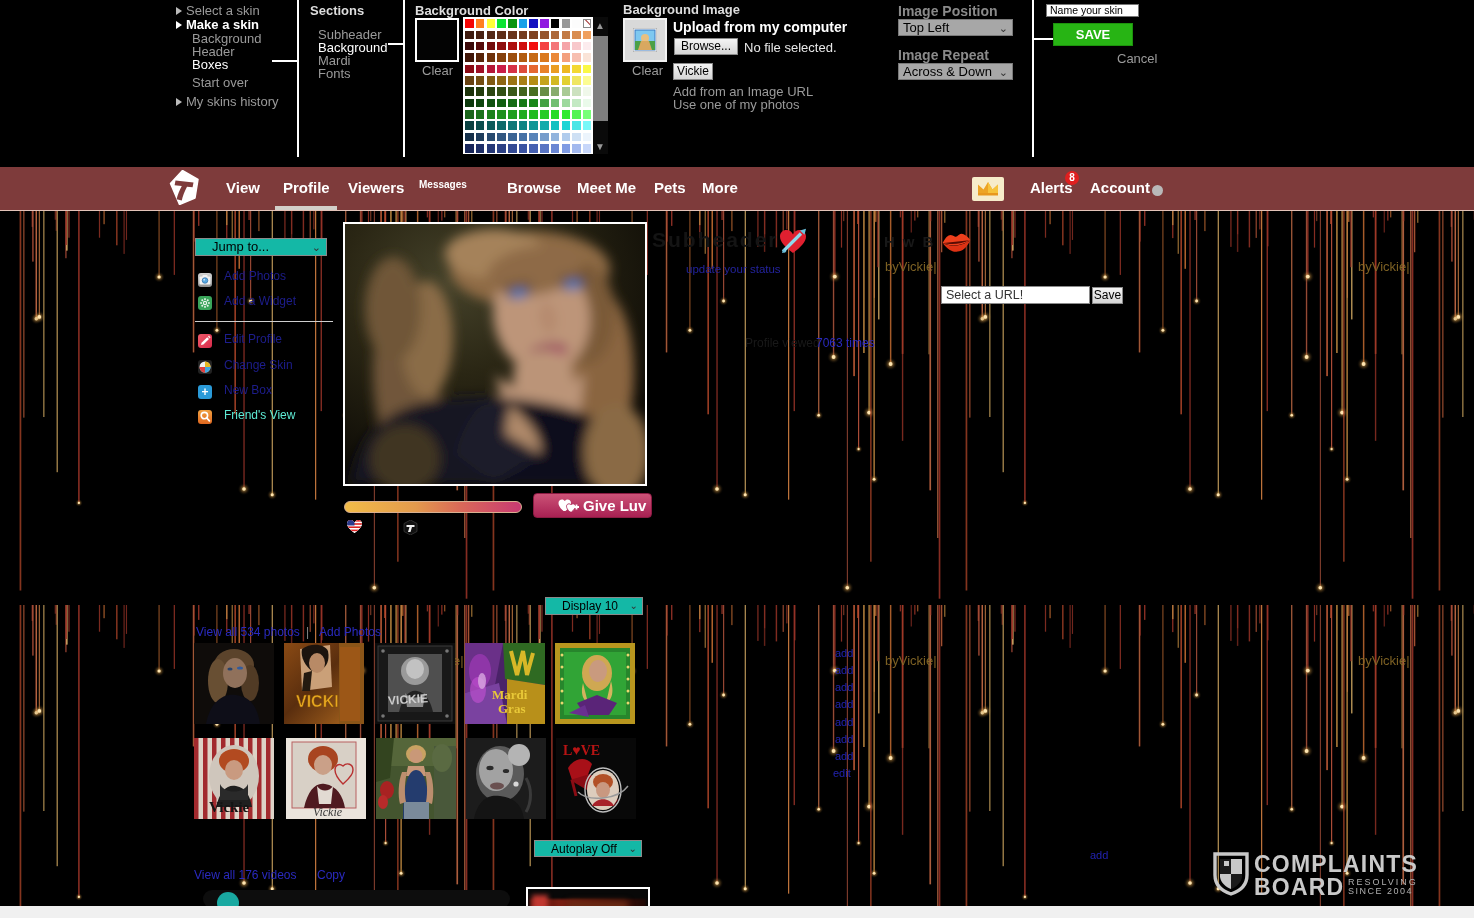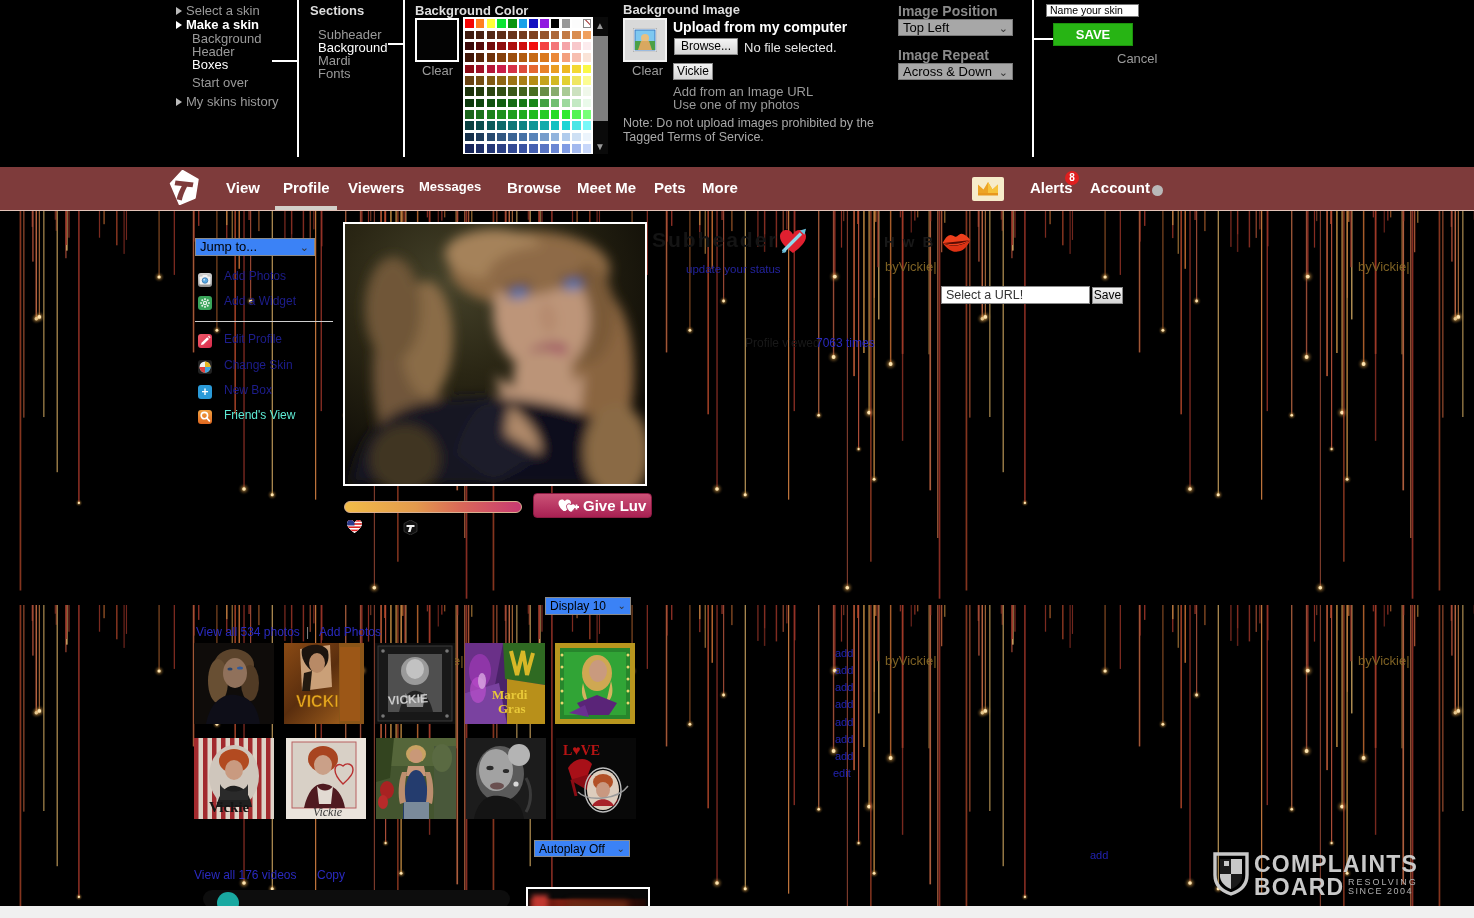--- a/index.html
+++ b/index.html
@@ -6,21 +6,21 @@
 body{width:1474px;height:918px;background:#000;font-family:"Liberation Sans",sans-serif;position:relative;overflow:hidden;}
 .abs{position:absolute;}
 .vline{position:absolute;width:2px;background:#fff;top:0;height:157px;}
 .hline{position:absolute;height:2px;background:#fff;}
 .gr{color:#9a9a9a;font-size:13px;}
 .wh{color:#fff;font-size:13px;}
 .bold{font-weight:bold;}
 .tri{display:inline-block;width:0;height:0;border-left:6px solid #bbb;border-top:4px solid transparent;border-bottom:4px solid transparent;margin-right:4px;}
 .sel{position:absolute;background:#a7a7a7;border:1px solid #7a7a7a;color:#000;font-size:13px;line-height:15px;padding-left:4px;white-space:nowrap;}
 .sel .chev{position:absolute;right:4px;top:1px;color:#333;font-size:11px;}
-.selw{position:absolute;background:#3b82f6;border:1px solid #8a8a8a;color:#000;font-size:12px;line-height:16px;padding-left:4px;white-space:nowrap;}
+.selw{position:absolute;background:#14b8a6;border:1px solid #8a8a8a;color:#000;font-size:12px;line-height:16px;padding-left:16px;white-space:nowrap;}
 .btn{position:absolute;background:linear-gradient(#f4f4f4,#d6d6d6);border:1px solid #8a8a8a;color:#000;font-size:12px;text-align:center;}
 .blue{position:absolute;color:#2a2ac0;font-size:12px;white-space:nowrap;}
 .dark{position:absolute;color:#191919;white-space:nowrap;}
 </style>
 </head>
 <body>
 
 <div class="abs" id="editor" style="left:0;top:0;width:1474px;height:167px;background:#000;">
 
   <div class="abs gr" style="left:176px;top:3px;"><span class="tri"></span>Select a skin</div>
@@ -209,21 +209,20 @@
       <path d="M5 22 L8 13 L16 13 L19 22 Z" fill="#d8a860"></path>
     </svg>
   </div>
   <div class="abs gr" style="left:632px;top:63px;">Clear</div>
   <div class="abs wh bold" style="left:673px;top:19px;font-size:14px;">Upload from my computer</div>
   <div class="btn" style="left:674px;top:38px;width:62px;height:15px;line-height:15px;">Browse...</div>
   <div class="abs" style="left:744px;top:40px;color:#e8e8e8;font-size:13px;">No file selected.</div>
   <div class="btn" style="left:673px;top:63px;width:38px;height:15px;line-height:15px;">Vickie</div>
   <div class="abs gr" style="left:673px;top:84px;">Add from an Image URL</div>
   <div class="abs gr" style="left:673px;top:97px;">Use one of my photos</div>
-  <div class="abs" style="left:623px;top:116px;color:#a8a8a8;font-size:12.5px;">Note: Do not upload images prohibited by the<br>Tagged Terms of Service.</div>
 
   <div class="abs bold" style="left:898px;top:3px;color:#8a8a8a;font-size:14px;">Image Position</div>
   <div class="sel" style="left:898px;top:19px;width:109px;height:15px;">Top Left<span class="chev">⌄</span></div>
   <div class="abs bold" style="left:898px;top:47px;color:#8a8a8a;font-size:14px;">Image Repeat</div>
   <div class="sel" style="left:898px;top:63px;width:109px;height:15px;">Across &amp; Down<span class="chev">⌄</span></div>
   <div class="vline" style="left:1032px;"></div>
   <div class="hline" style="left:1034px;top:38px;width:19px;"></div>
 
   <div class="abs" style="left:1046px;top:4px;width:88px;height:11px;background:#fff;border:1px solid #777;color:#000;font-size:10.5px;line-height:11px;padding-left:3px;">Name your skin</div>
   <div class="abs" style="left:1053px;top:23px;width:78px;height:21px;background:#27b414;border:1px solid #1c930c;color:#fff;font-weight:bold;font-size:13px;text-align:center;line-height:21px;">SAVE</div>
@@ -231,21 +230,21 @@
 </div>
 
 <div class="abs" id="nav" style="left:0;top:167px;width:1474px;height:43px;background:#7e3b3b;">
   <svg width="34" height="35" style="position:absolute;left:167px;top:3px;" viewBox="0 0 34 35">
     <path d="M15.5 0.5 L31 9.5 L28 28 L12.5 34.5 L3.5 13.5 Z" fill="#fff" stroke="#fff" stroke-width="1.5" stroke-linejoin="round"></path>
     <path d="M8.5 10.5 L26.5 12.5 L25.6 17.3 L20 16.7 C17.6 21 15.6 26.5 14.8 30.5 L9.6 29.3 C10.6 24.7 12.8 19.6 14.8 16.1 L7.6 15.2 Z" fill="#7e3b3b"></path>
   </svg>
   <div class="abs bold" style="left:226px;top:12px;color:#fff;font-size:15px;">View</div>
   <div class="abs bold" style="left:283px;top:12px;color:#fff;font-size:15px;">Profile</div>
   <div class="abs bold" style="left:348px;top:12px;color:#fff;font-size:15px;">Viewers</div>
-  <div class="abs bold" style="left:419px;top:12px;color:#fff;font-size:13px;">Messages</div>
+  <div class="abs bold" style="left:419px;top:12px;color:#fff;font-size:10px;">Messages</div>
   <div class="abs bold" style="left:507px;top:12px;color:#fff;font-size:15px;">Browse</div>
   <div class="abs bold" style="left:577px;top:12px;color:#fff;font-size:15px;">Meet Me</div>
   <div class="abs bold" style="left:654px;top:12px;color:#fff;font-size:15px;">Pets</div>
   <div class="abs bold" style="left:702px;top:12px;color:#fff;font-size:15px;">More</div>
   <div class="abs" style="left:275px;top:39px;width:62px;height:4px;background:#d2cfc9;"></div>
 
   <div class="abs" style="left:972px;top:10px;width:32px;height:24px;background:#f7ecca;border-radius:2px;">
     <svg width="24" height="16" style="position:absolute;left:4px;top:4px;" viewBox="0 0 24 16">
       <path d="M2 13 L2 3.5 L7.5 8.5 L12 1 L16.5 8.5 L22 3.5 L22 13 Z" fill="#eda425"></path>
       <path d="M12 1 L16.5 8.5 L22 3.5 L22 13 L12 13 Z" fill="#f6c33c"></path>

